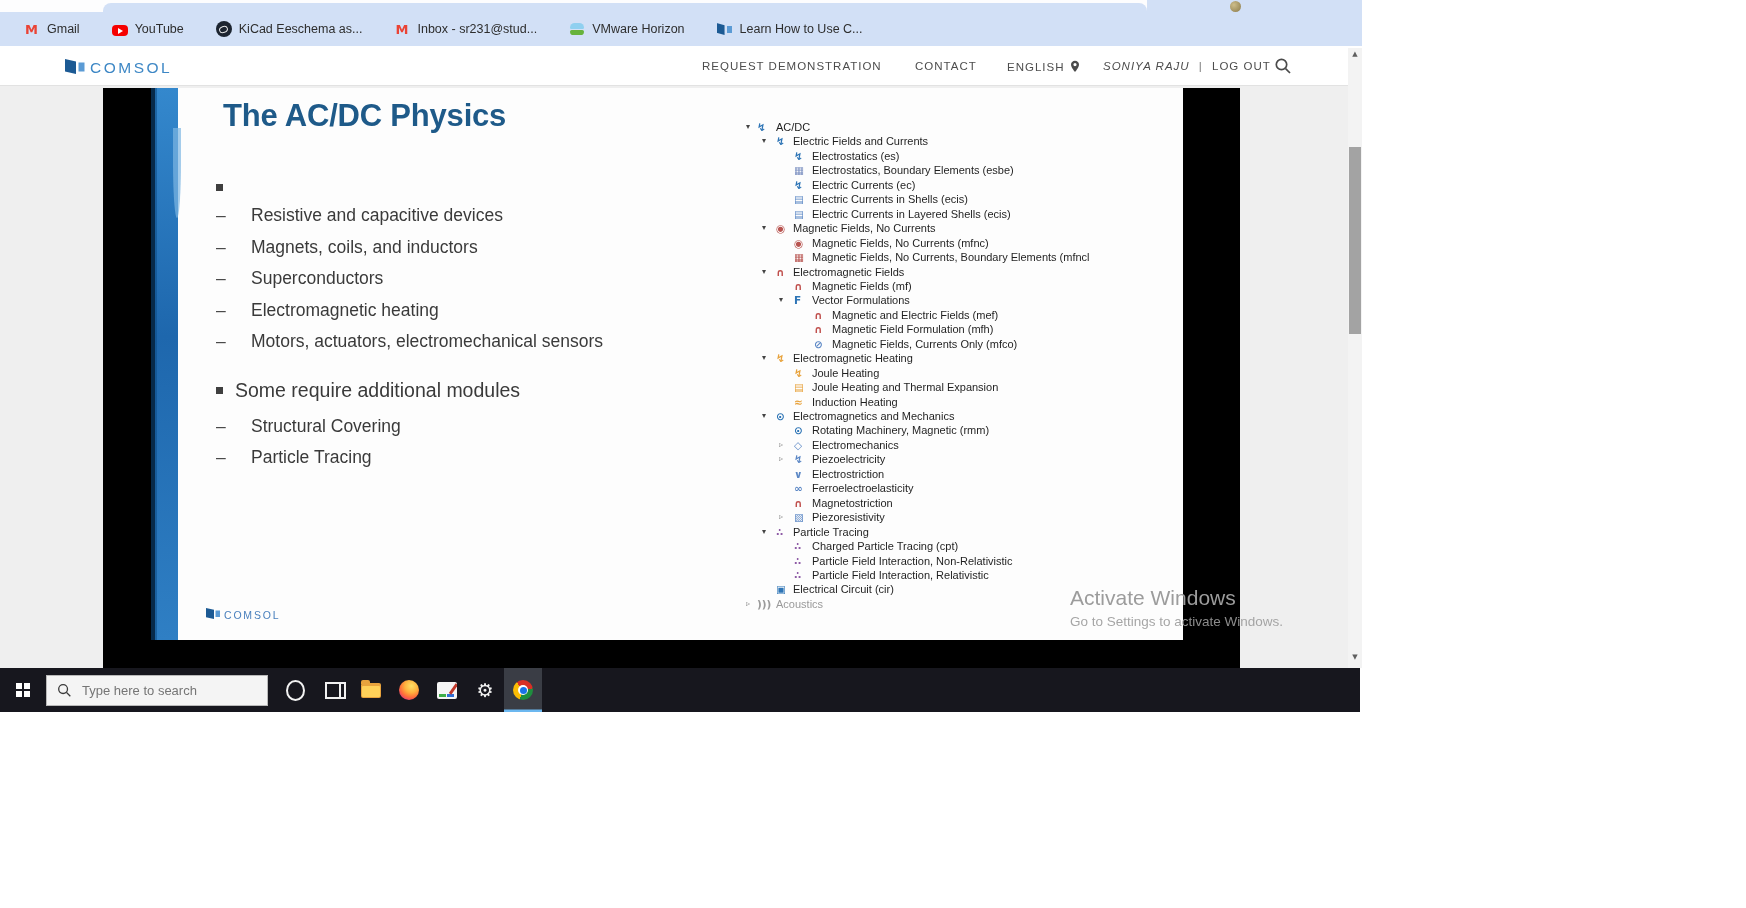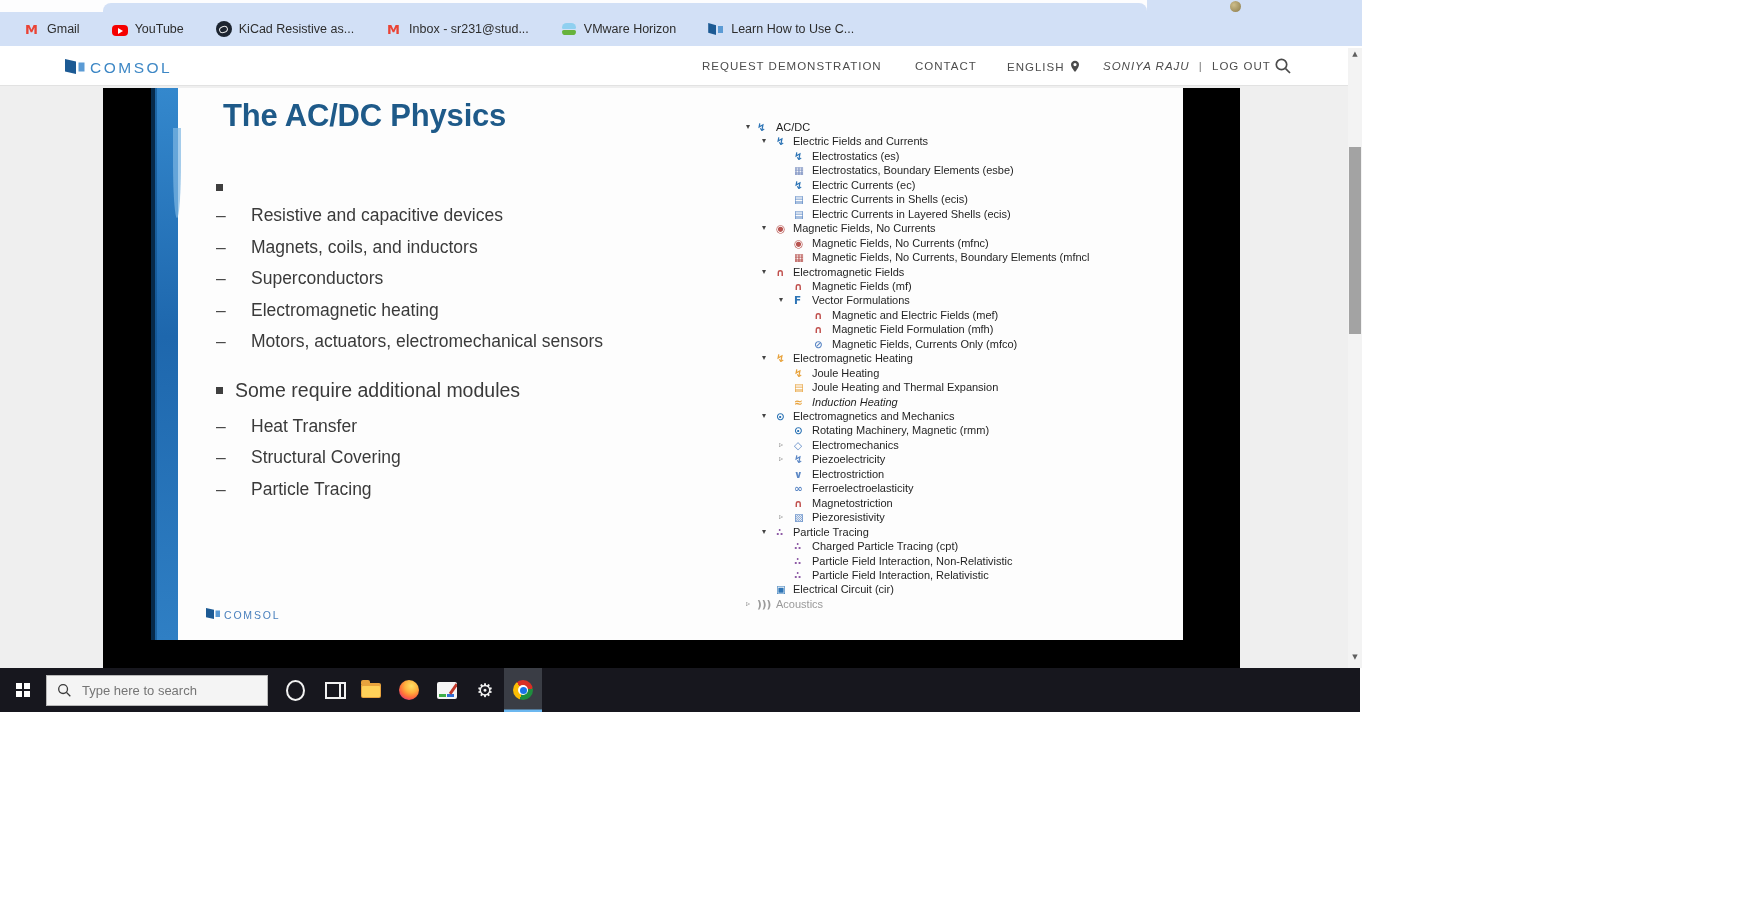--- a/index.html
+++ b/index.html
@@ -152,21 +152,21 @@
       <div class="bm">
         <span class="bm-ic gmail-icon"></span>
         <span>Gmail</span>
       </div>
       <div class="bm">
         <span class="bm-ic youtube-icon"></span>
         <span>YouTube</span>
       </div>
       <div class="bm">
         <span class="bm-ic kicad-icon"></span>
-        <span>KiCad Resistive as...</span>
+        <span>KiCad Eeschema as...</span>
       </div>
       <div class="bm">
         <span class="bm-ic inbox-icon"></span>
         <span>Inbox - sr231@stud...</span>
       </div>
       <div class="bm">
         <span class="bm-ic vmware-icon"></span>
         <span>VMware Horizon</span>
       </div>
       <div class="bm">
@@ -219,21 +219,20 @@
               <div class="b-item">Magnets, coils, and inductors</div>
               <div class="b-item">Superconductors</div>
               <div class="b-item">Electromagnetic heating</div>
               <div class="b-item">Motors, actuators, electromechanical sensors</div>
             </div>
             <div class="b-sec2">
               <div class="b-head">
                 <span class="sq"></span>
                 <span>Some require additional modules</span>
               </div>
-              <div class="b-item">Heat Transfer</div>
               <div class="b-item">Structural Covering</div>
               <div class="b-item">Particle Tracing</div>
             </div>
           </div>
         <div class="tree" id="tree">
             <div class="trow" style="top: 32px;">
               <span class="arr" style="left: 578px;">▾</span>
               <span class="tico" style="left: 589px; color: rgb(46, 117, 182);">↯</span>
               <span class="tlab" style="left: 608px;">AC/DC</span>
             </div>
@@ -309,21 +308,21 @@
             <div class="trow" style="top: 277.65px;">
               <span class="tico" style="left: 626px; color: rgb(232, 163, 61);">↯</span>
               <span class="tlab" style="left: 644px;">Joule Heating</span>
             </div>
             <div class="trow" style="top: 292.1px;">
               <span class="tico" style="left: 626px; color: rgb(232, 163, 61);">▤</span>
               <span class="tlab" style="left: 644px;">Joule Heating and Thermal Expansion</span>
             </div>
             <div class="trow" style="top: 306.55px;">
               <span class="tico" style="left: 626px; color: rgb(232, 163, 61);">≈</span>
-              <span class="tlab" style="left: 644px; font-style: italic;">Induction Heating</span>
+              <span class="tlab" style="left: 644px;">Induction Heating</span>
             </div>
             <div class="trow" style="top: 321px;">
               <span class="arr" style="left: 594px;">▾</span>
               <span class="tico" style="left: 608px; color: rgb(46, 117, 182);">⊙</span>
               <span class="tlab" style="left: 625px;">Electromagnetics and Mechanics</span>
             </div>
             <div class="trow" style="top: 335.45px;">
               <span class="tico" style="left: 626px; color: rgb(46, 117, 182);">⊙</span>
               <span class="tlab" style="left: 644px;">Rotating Machinery, Magnetic (rmm)</span>
             </div>
@@ -383,20 +382,24 @@
           </div>
         <div class="slide-footer-logo">
           <svg width="90" height="16">
             <path d="M1,2 L9,3.8 L9,13 L1,11.2 Z" fill="#1c5a94"></path>
             <rect x="10.5" y="4.5" width="4.5" height="6.5" fill="#5b9bd5"></rect>
             <text x="19" y="12.5" fill="#4a80bd" font-size="10.5" letter-spacing="1.8" font-family="Liberation Sans, sans-serif">COMSOL</text>
           </svg>
         </div>
       </div>
     </div>
+    <div class="watermark">
+      <div class="wm1">Activate Windows</div>
+      <div class="wm2">Go to Settings to activate Windows.</div>
+    </div>
   </div>
 
   <div class="scrollbar">
     <div class="sb-arrow sb-up">▲</div>
     <div class="sb-thumb"></div>
     <div class="sb-arrow sb-down">▼</div>
   </div>
 
   <div class="taskbar">
     <div class="tb-start">

